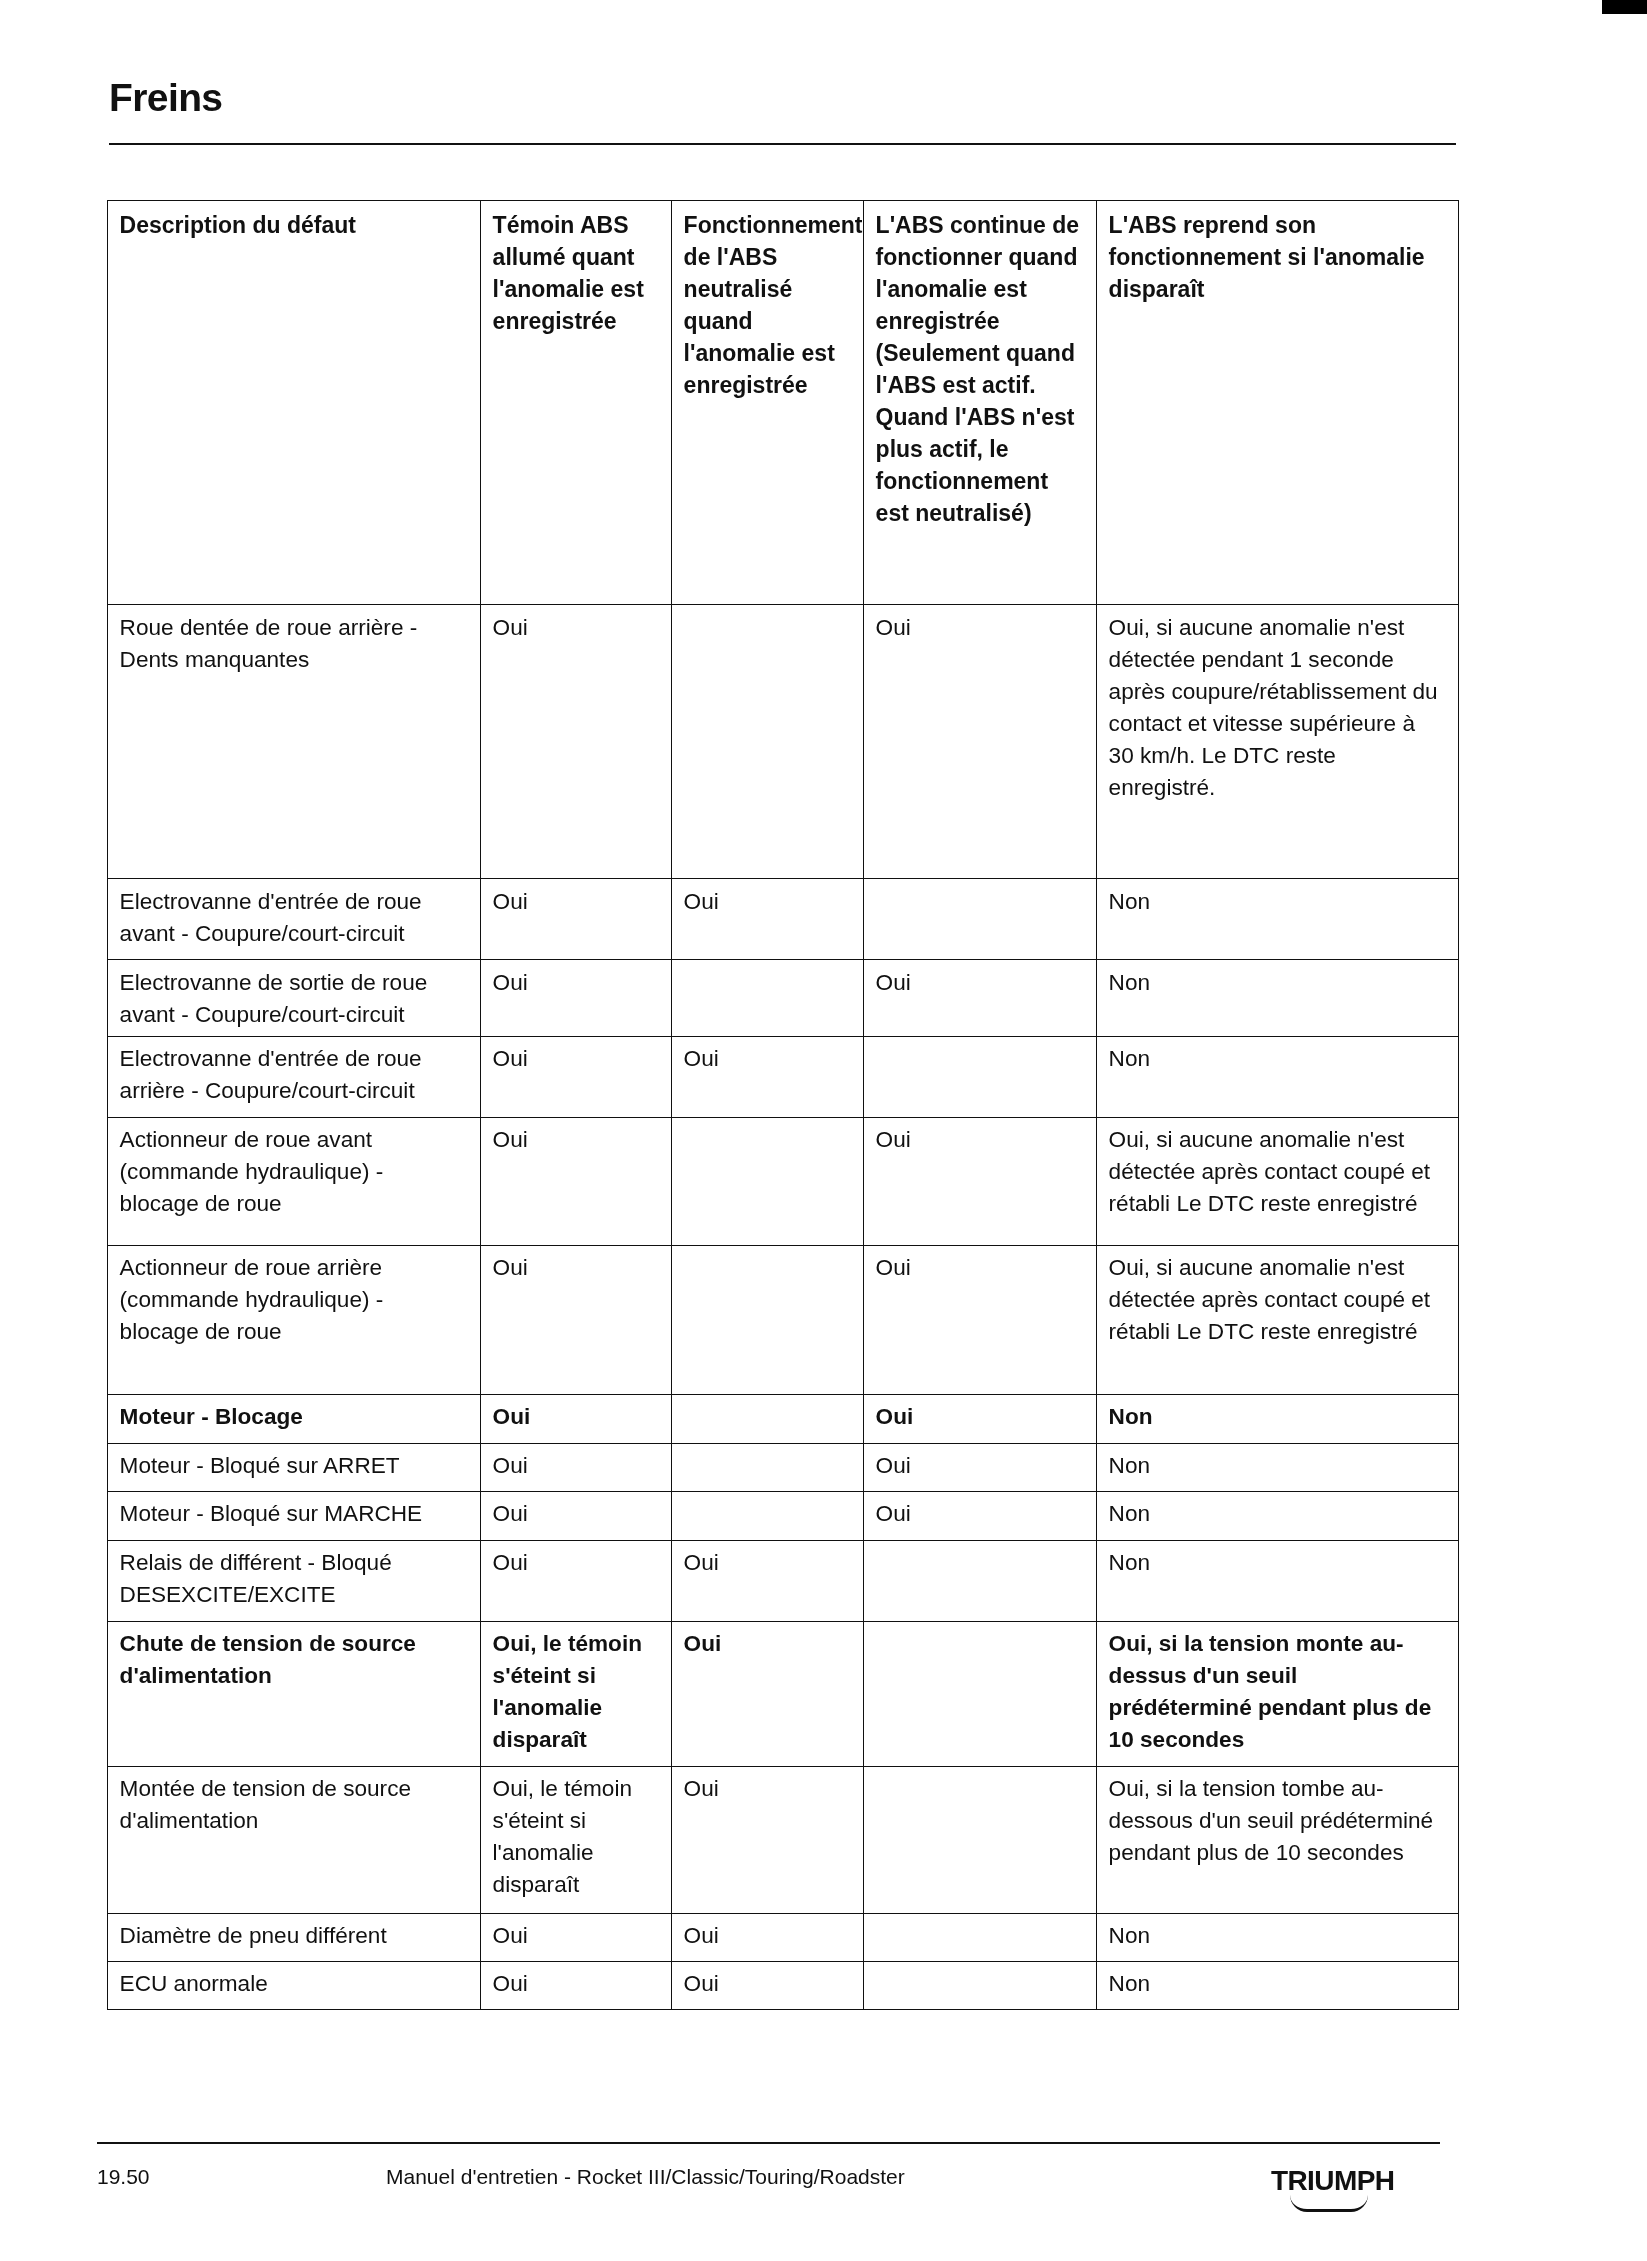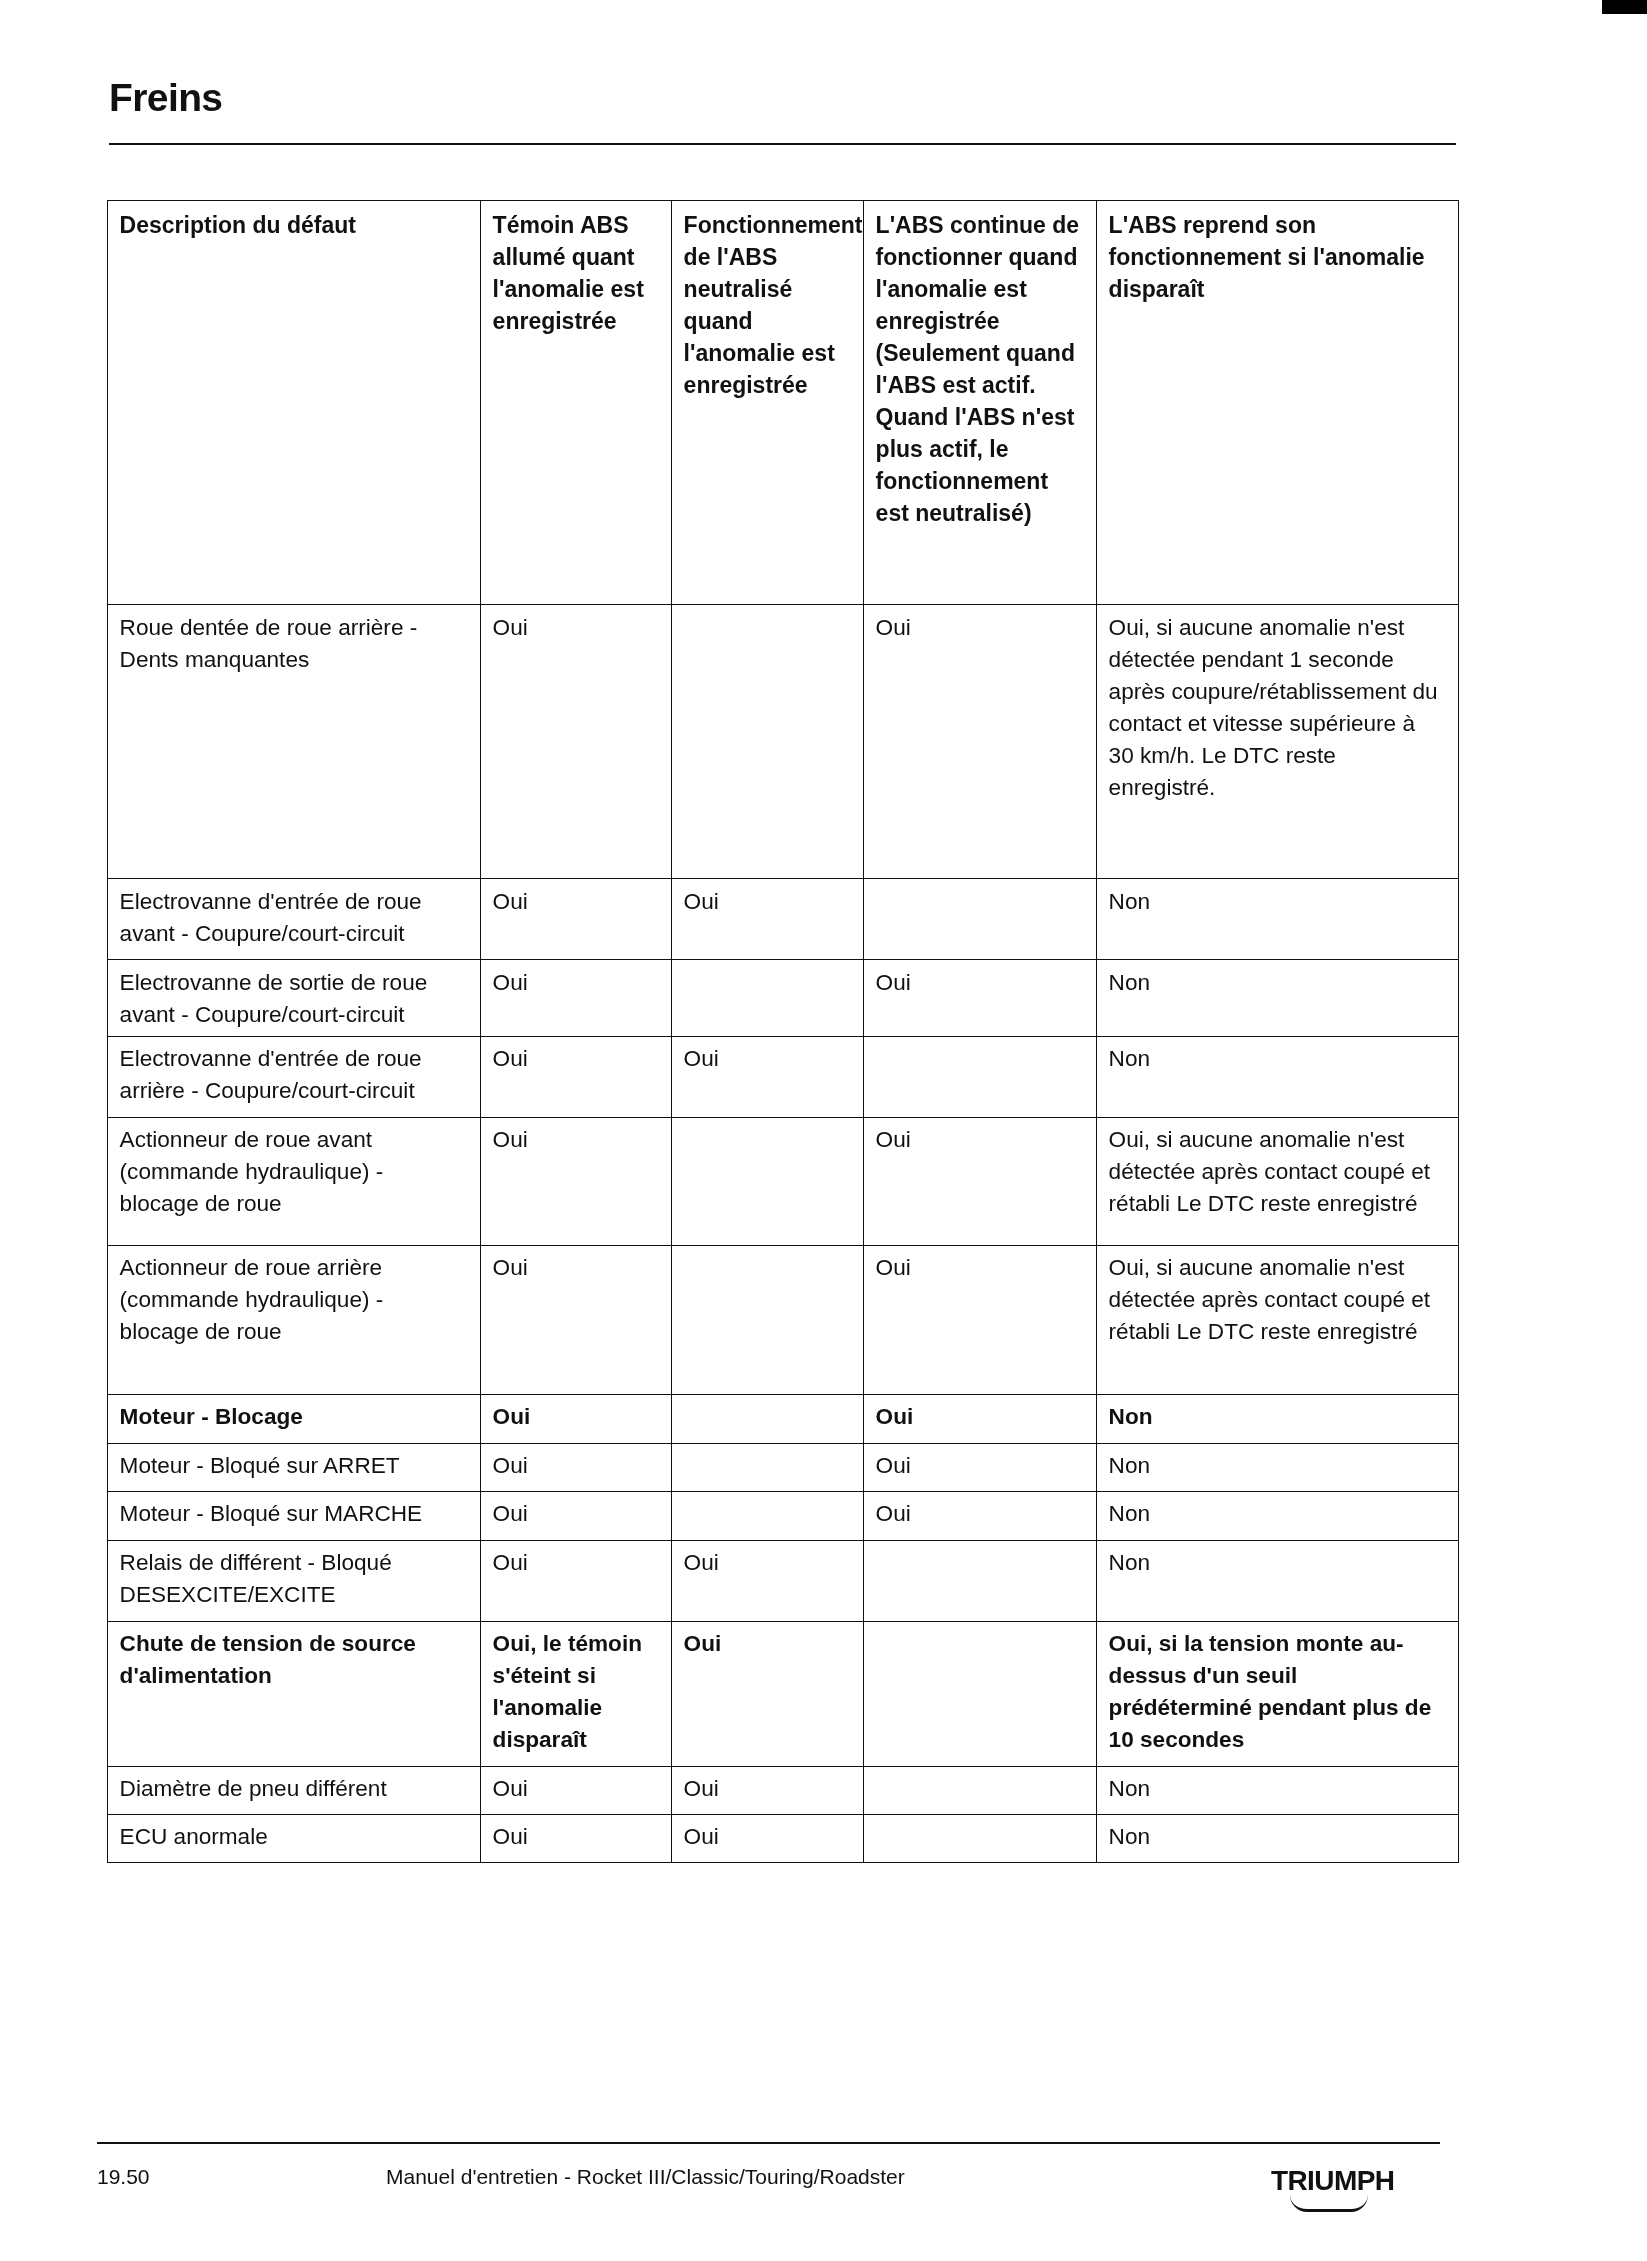--- a/index.html
+++ b/index.html
@@ -119,20 +119,27 @@
         <td></td>
         <td class="non">Non</td>
       </tr>
       <tr class="r12">
         <td>Chute de tension de source d'alimentation</td>
         <td>Oui, le témoin s'éteint si l'anomalie disparaît</td>
         <td>Oui</td>
         <td></td>
         <td>Oui, si la tension monte au-dessus d'un seuil prédéterminé pendant plus de 10 secondes</td>
       </tr>
+      <tr class="r13">
+        <td>Montée de tension de source d'alimentation</td>
+        <td>Oui, le témoin s'éteint si l'anomalie disparaît</td>
+        <td>Oui</td>
+        <td></td>
+        <td>Oui, si la tension tombe au-dessous d'un seuil prédéterminé pendant plus de 10 secondes</td>
+      </tr>
       <tr class="r14">
         <td>Diamètre de pneu différent</td>
         <td>Oui</td>
         <td>Oui</td>
         <td></td>
         <td class="non">Non</td>
       </tr>
       <tr class="r15">
         <td>ECU anormale</td>
         <td>Oui</td>

